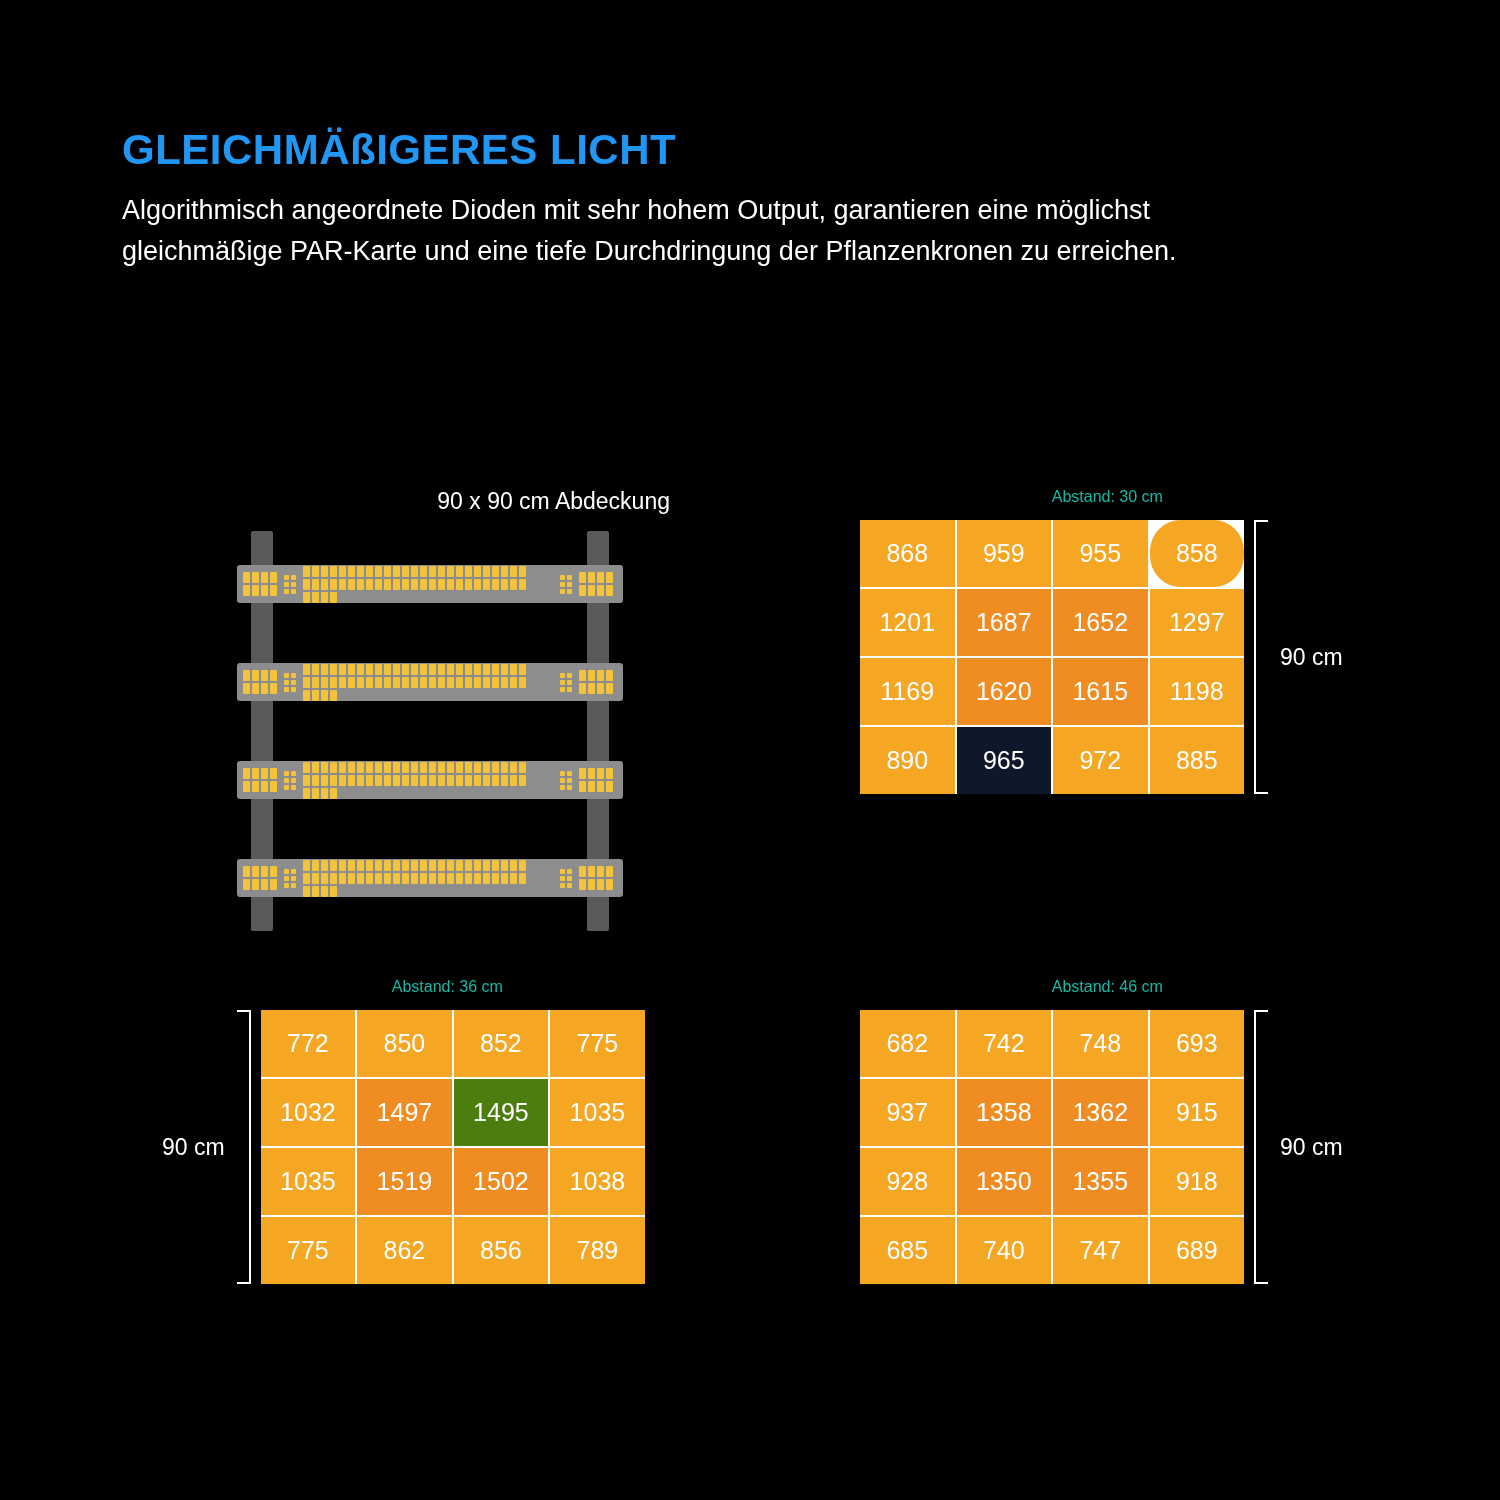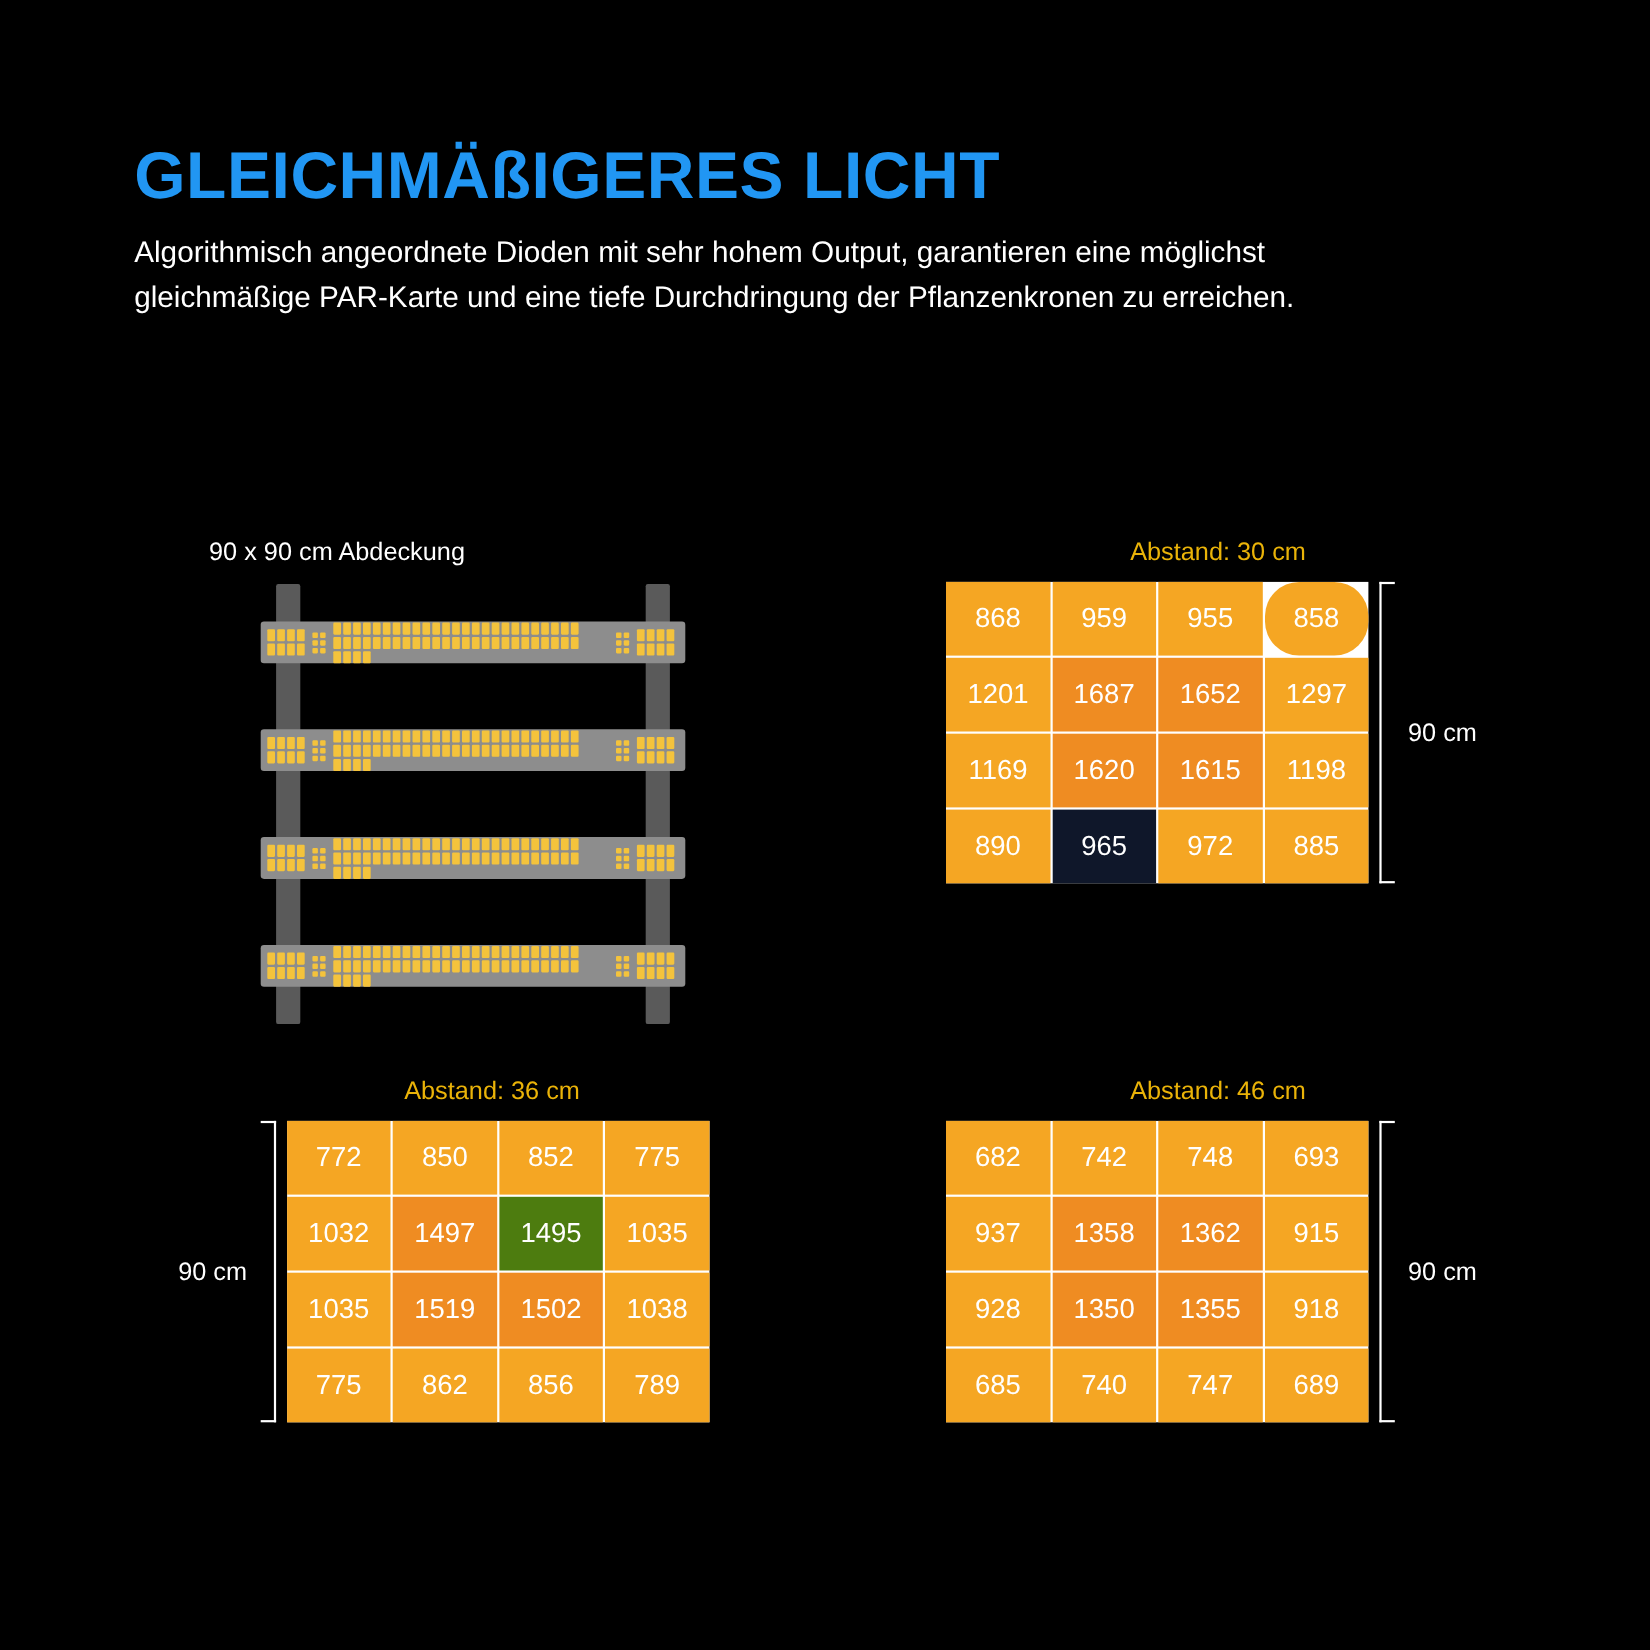--- a/index.html
+++ b/index.html
@@ -17,21 +17,21 @@
   }
 
   
   .header {
     position: absolute;
     left: 122px;
     top: 128px;
     width: 1200px;
   }
   .title {
-    font-size: 60px;
+    font-size: 42px;
     font-weight: 700;
     letter-spacing: 0.5px;
     color: #2196f3;
     margin: 0 0 18px 0;
     line-height: 1.05;
   }
   .subtitle {
     font-size: 27px;
     line-height: 1.52;
     color: #ffffff;
@@ -42,21 +42,21 @@
 
   
   .fixture-block {
     position: absolute;
     left: 190px;
     top: 488px;
     width: 480px;
   }
   .fixture-caption {
     font-size: 23px;
-    text-align: left;
+    text-align: right;
     color: #ffffff;
     margin-bottom: 16px;
     font-weight: 400;
   }
   .fixture {
     position: relative;
     width: 430px;
     height: 400px;
     margin: 0 auto;
   }
@@ -102,23 +102,23 @@
   }
   .led.sm { width: 5px; height: 5px; }
   .led-group.small { width: 16px; }
   .led-group.mid { width: 230px; }
   .led-group.edge { width: 38px; }
   .spacer { flex: 1; }
 
   
   .map-block { position: absolute; }
   .map-caption {
-    font-size: 23px;
+    font-size: 16px;
     text-align: center;
-    color: #eab308;
+    color: #14b8a6;
     margin-bottom: 14px;
     font-weight: 400;
   }
   .map-row {
     display: flex;
     align-items: stretch;
   }
   .grid {
     display: grid;
     grid-template-columns: repeat(4, 1fr);

